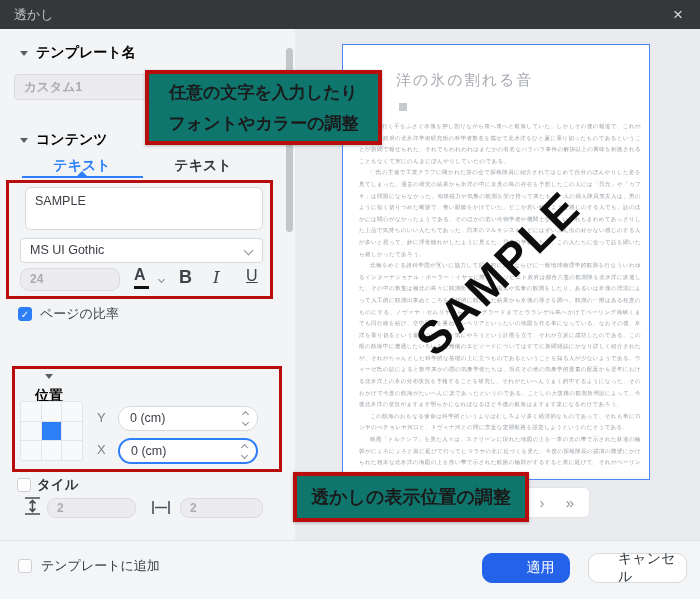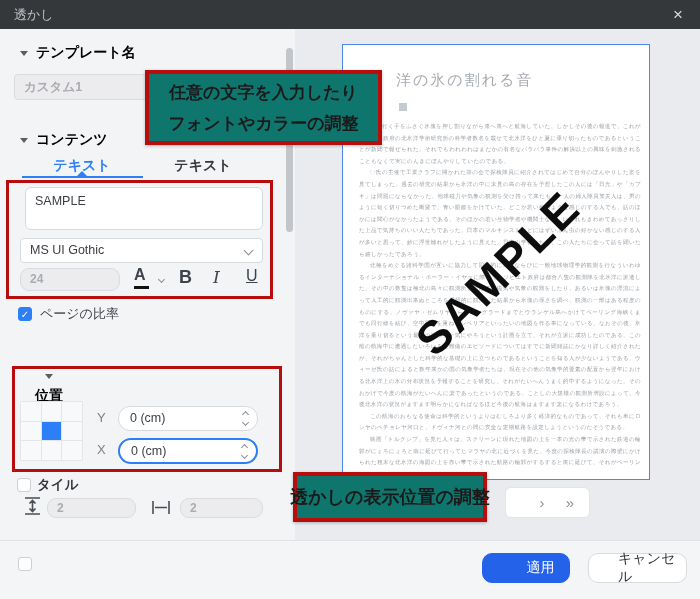--- a/index.html
+++ b/index.html
@@ -193,25 +193,26 @@
       <span class="navbtn">›</span>
       <span class="navbtn">»</span>
     </div>
   </div>
 
   <div class="callout" style="left:145px; top:70px; width:237px; height:75px;">
     <span class="cl-line">任意の文字を入力したり</span>
     <span class="cl-line">フォントやカラーの調整</span>
   </div>
 
-  <div class="callout" style="left:293px; top:472px; width:194px; height:50px;">
+  <div class="callout" style="left:293px; top:472px; width:236px; height:50px;">
     <span class="cl-line" style="font-size:18px;">透かしの表示位置の調整</span>
   </div>
 
   <div class="footer">
     <div style="position:absolute; left:18px; top:16px; display:flex; align-items:center; gap:9px;">
       <span class="checkbox off"></span>
+      <span style="font-size:13px;">テンプレートに追加</span>
     </div>
     <div class="btn btn-primary" style="left:482px; top:12px; width:88px;">適用</div>
     <div class="btn btn-secondary" style="left:588px; top:12px; width:99px;">キャンセル</div>
   </div>
 
 </div>
 
 </body></html>

